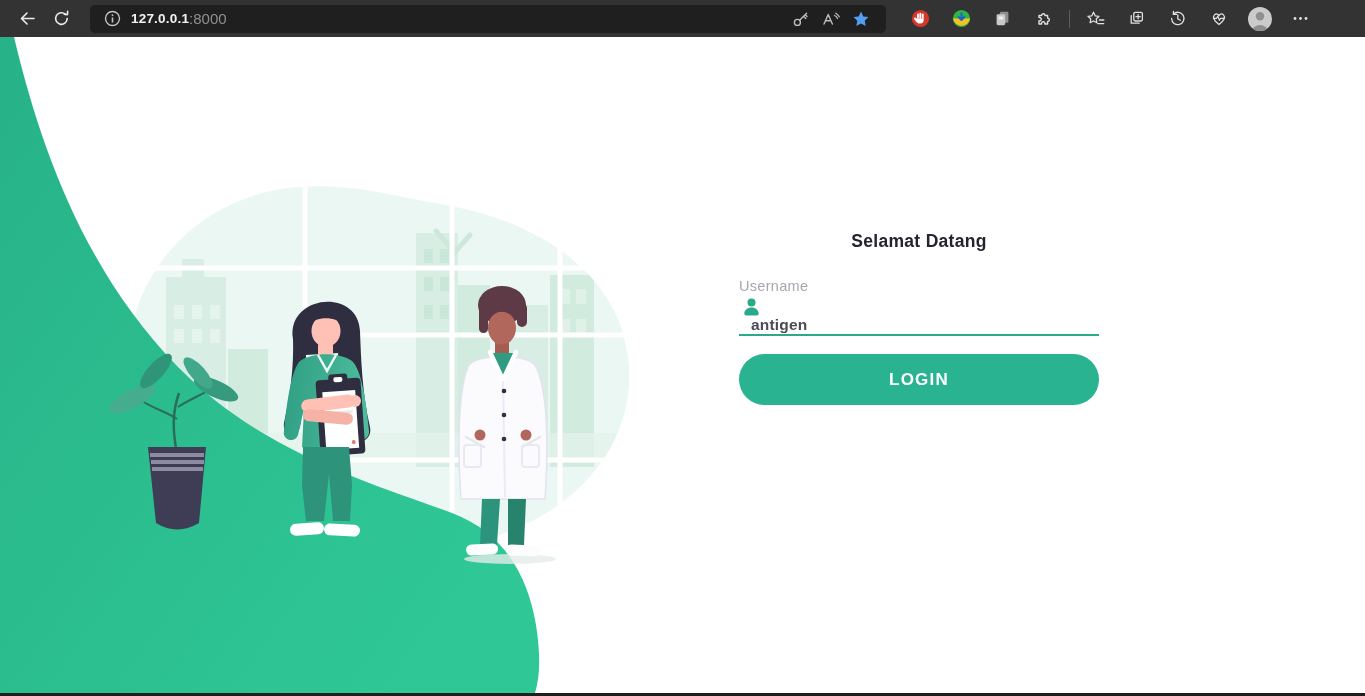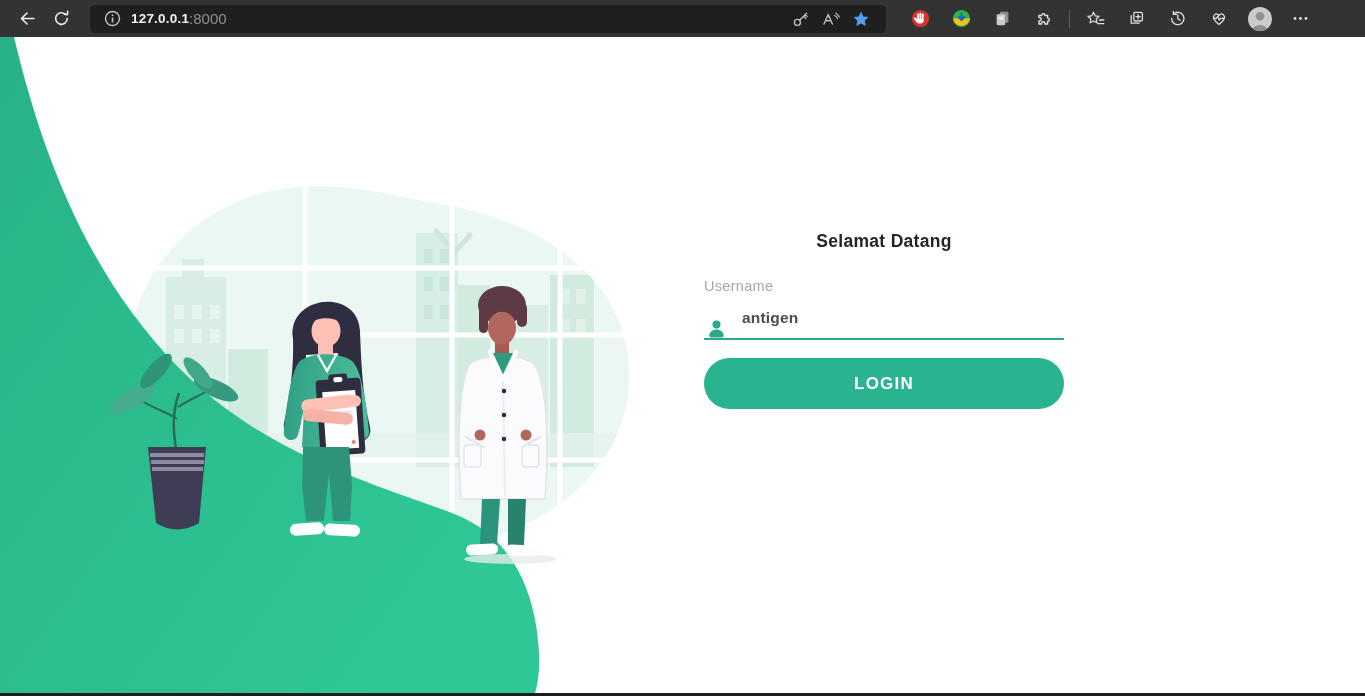--- a/index.html
+++ b/index.html
@@ -27,25 +27,25 @@
   .ext-btn { width: 41px; height: 30px; display:flex; align-items:center; justify-content:center; flex:0 0 auto; cursor:pointer; }
   .tb-divider { width: 1px; height: 18px; background: #5d5d5e; margin: 0 5px; }
 
   
   .page { position: absolute; top: 37px; left: 0; width: 1365px; height: 656px; background: #fff; overflow: hidden; }
   .illustration { position: absolute; top: 0; left: 0; }
 
   .bottom-edge { position: absolute; left: 0; bottom: 0; width: 1365px; height: 3px; background: #1e1e1e; }
 
   
-  .login-form { position: absolute; left: 704px; top: 192px; width: 360px; }
+  .login-form { position: absolute; left: 739px; top: 192px; width: 360px; }
   .form-title { font-size: 17.5px; font-weight: 700; color: #24242e; text-align: center; letter-spacing: .3px; margin-bottom: 25px; line-height: 24px; }
   .field { border-bottom: 2px solid #2aa98b; margin-bottom: 18px; }
   .field-label { display: block; font-size: 14.5px; font-weight: 500; color: #a6a6ae; line-height: 16px; margin-bottom: 4px; letter-spacing: .3px; }
-  .field-row { display: flex; align-items: flex-end; }
+  .field-row { display: flex; align-items: flex-start; flex-direction: column; }
   .field-icon { width: 26px; display: flex; align-items: center; justify-content: flex-start; padding-left: 4px; flex: 0 0 auto; }
   .field-input {
     flex: 1; height: 40px; border: none; outline: none; background: transparent;
     font-family: "Liberation Sans", "DejaVu Sans", sans-serif;
     font-size: 15.5px; font-weight: 700; color: #4b4b55; padding: 0 10px 0 12px; letter-spacing: .2px;
   }
   .field.password .field-row { height: 48px; }
   .field.password .field-input {
     height: 48px; background: #e8eefb; font-size: 18px; letter-spacing: 2px; color: #1c1c28; font-weight: 700;
   }

